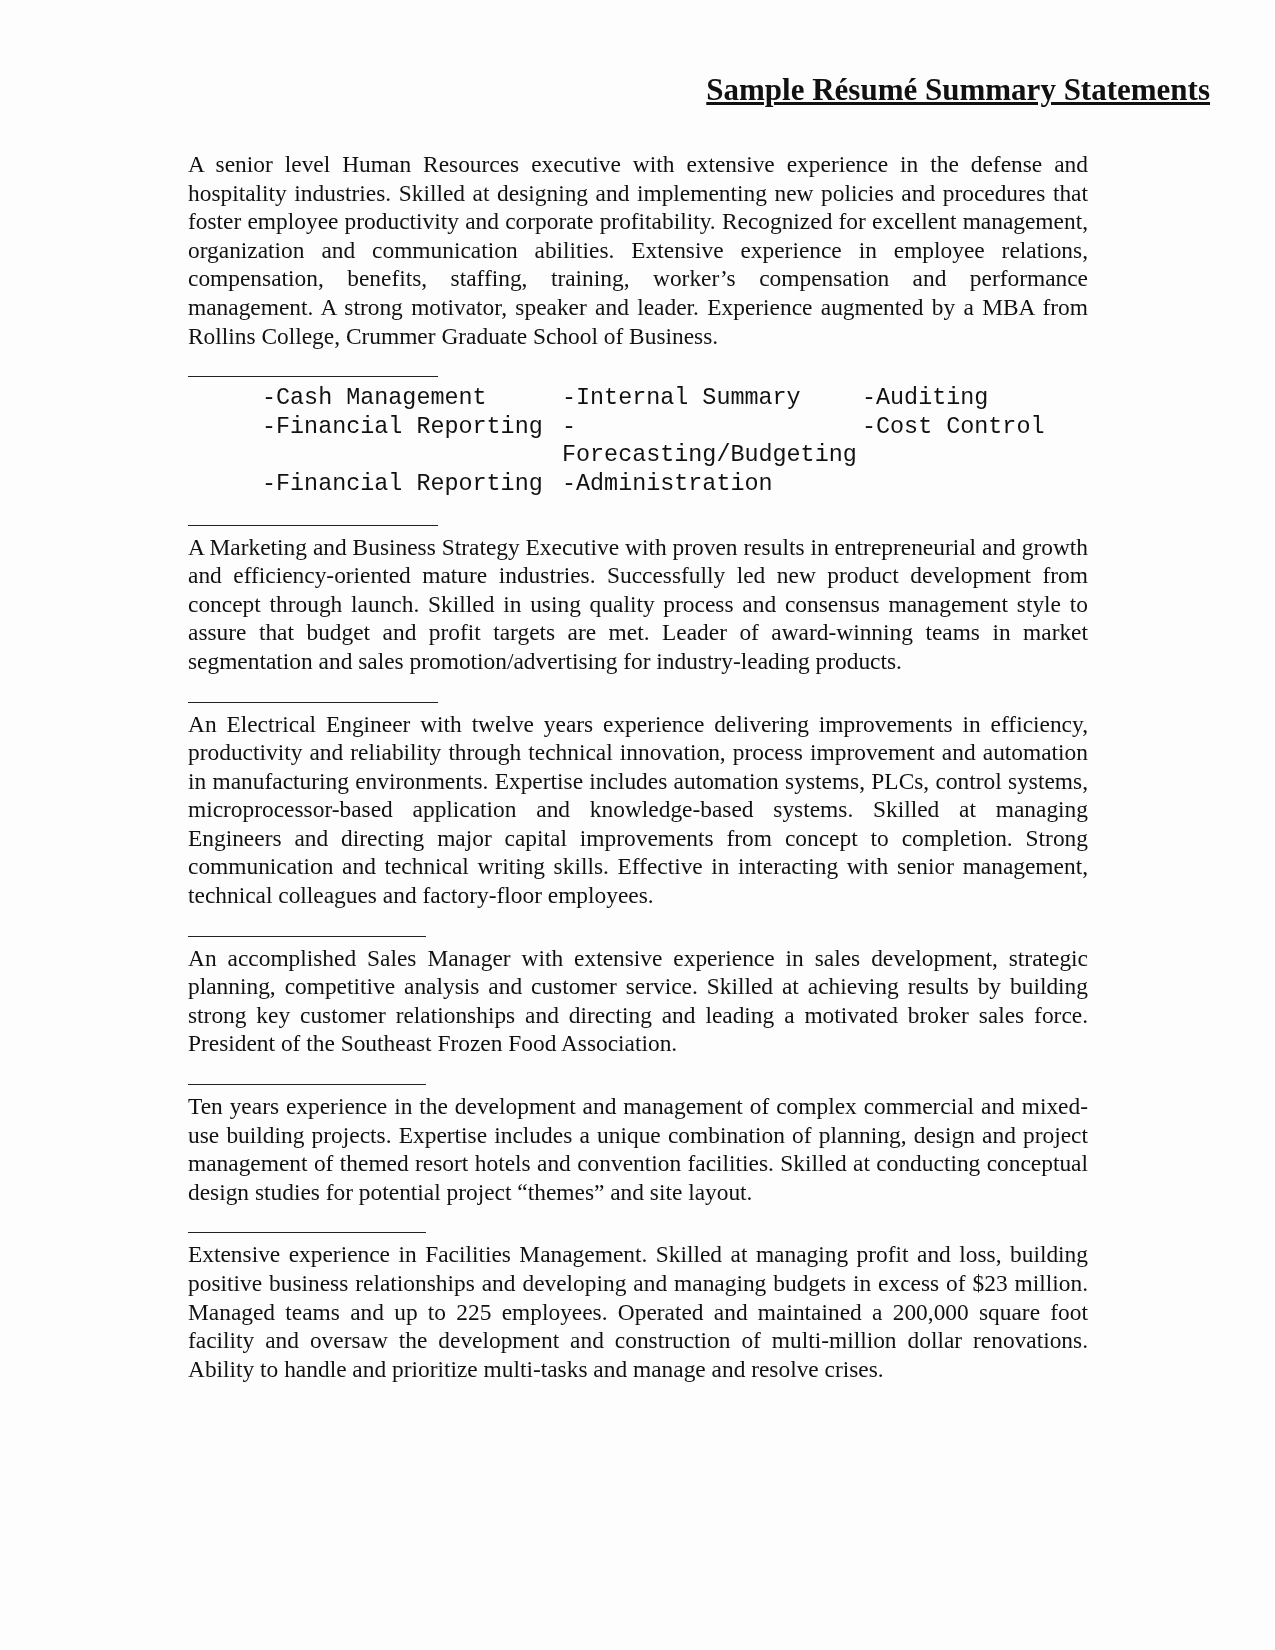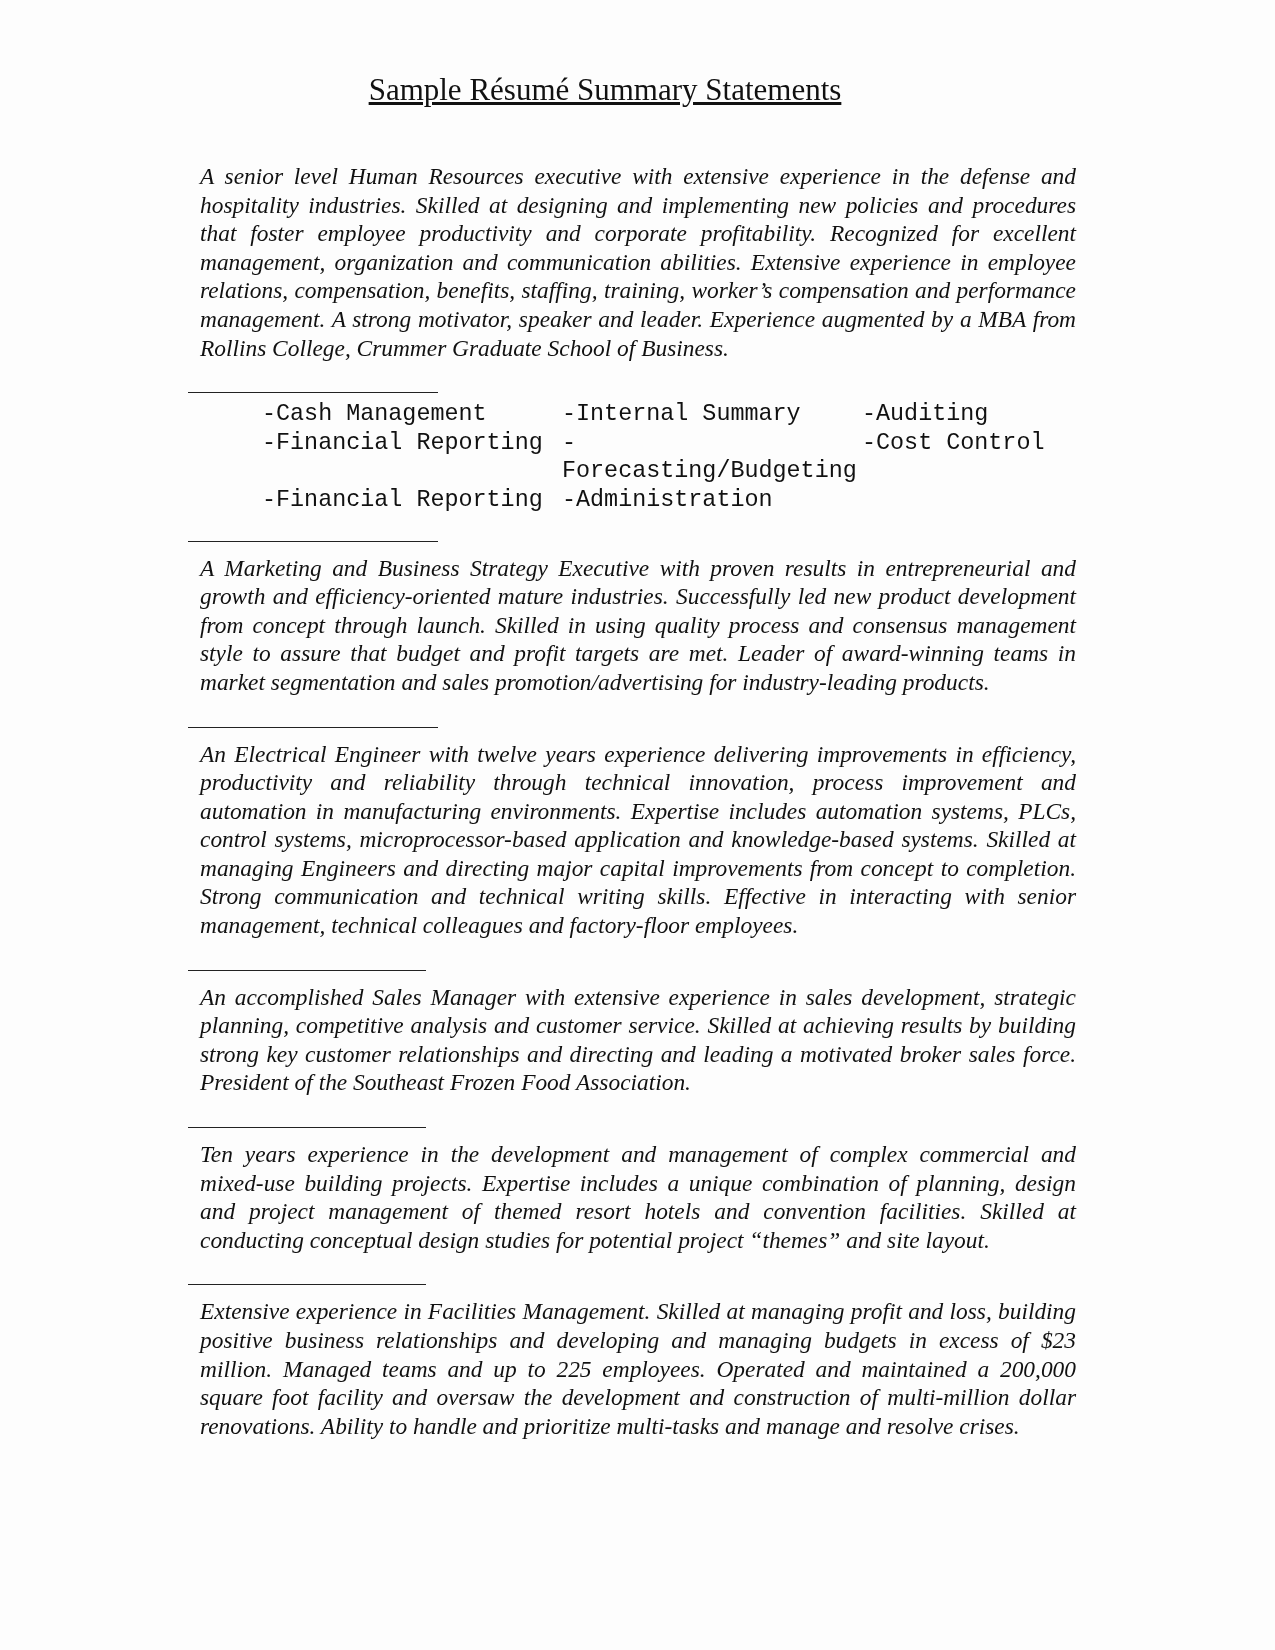--- a/index.html
+++ b/index.html
@@ -1,21 +1,21 @@
 <!DOCTYPE html>
 <html><head>
 <meta charset="utf-8">
 <style>
   html, body { margin: 0; padding: 0; background: #fdfdfd; }
   body { width: 1275px; height: 1650px; position: relative; overflow: hidden;
          font-family: "Liberation Serif", "DejaVu Serif", serif; color: #111; }
-  .title { position: absolute; top: 72px; left: 0; width: 1210px; text-align: center;
-           font-size: 31px; font-weight: normal; text-decoration: underline; }
+  .title { position: absolute; top: 72px; left: 0; width: 1210px; text-align: right;
+           font-size: 31px; font-weight: bold; text-decoration: underline; }
   .content { position: absolute; left: 188px; top: 150px; width: 900px; }
-  .para { font-size: 23.4px; line-height: 28.6px; text-align: justify; margin: 12px; font-style: italic; }
+  .para { font-size: 23.4px; line-height: 28.6px; text-align: justify; margin: 0; }
   .rule { width: 250px; border-bottom: 1px solid #222; height: 18px; margin: 8px 0 7px 0; }
   .rule.short { width: 238px; }
   .skills { display: grid; grid-template-columns: 300px 300px 260px; padding-left: 74px;
             font-size: 23.4px; line-height: 28.6px; font-family: Liberation Mono, monospace; }
 </style>
 </head>
 <body>
 
 <div class="title">Sample Résumé Summary Statements</div>
 

